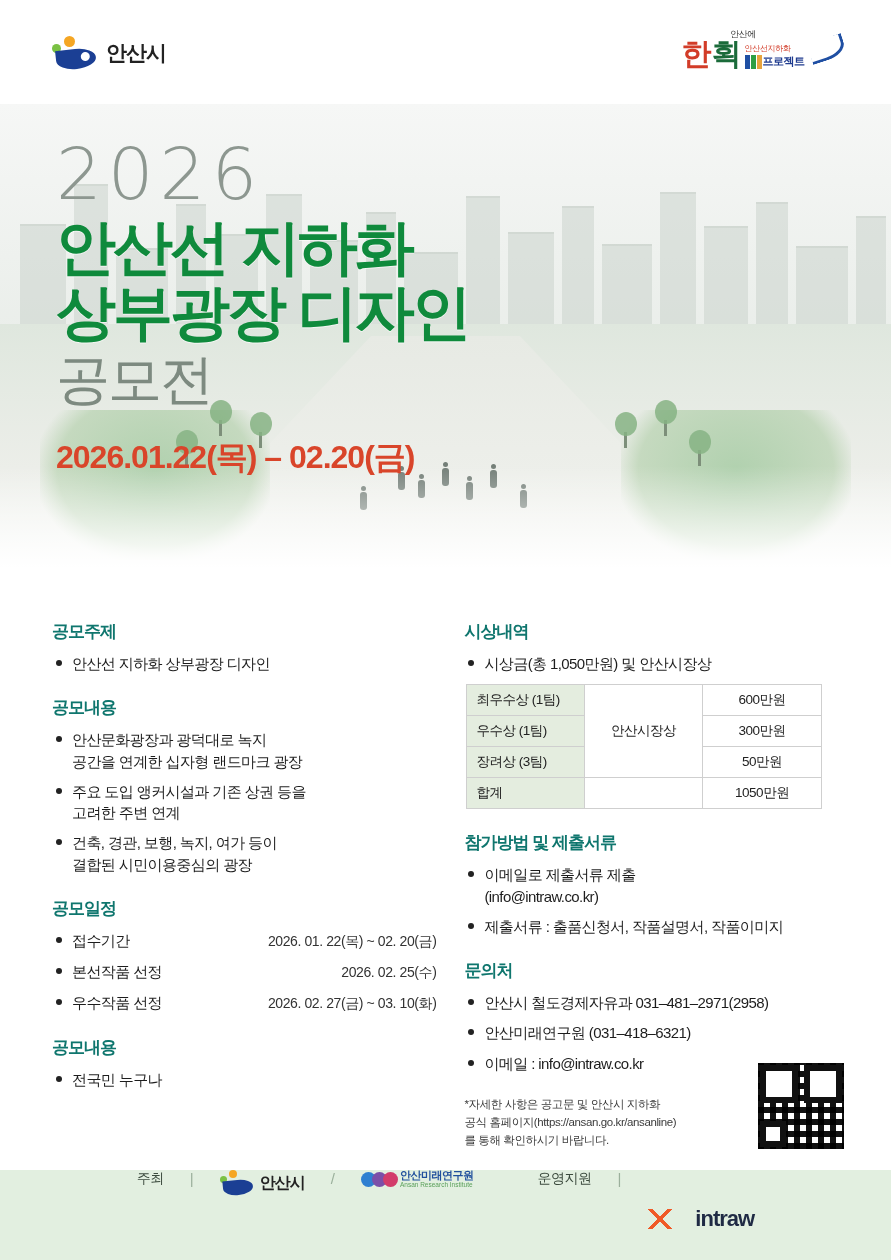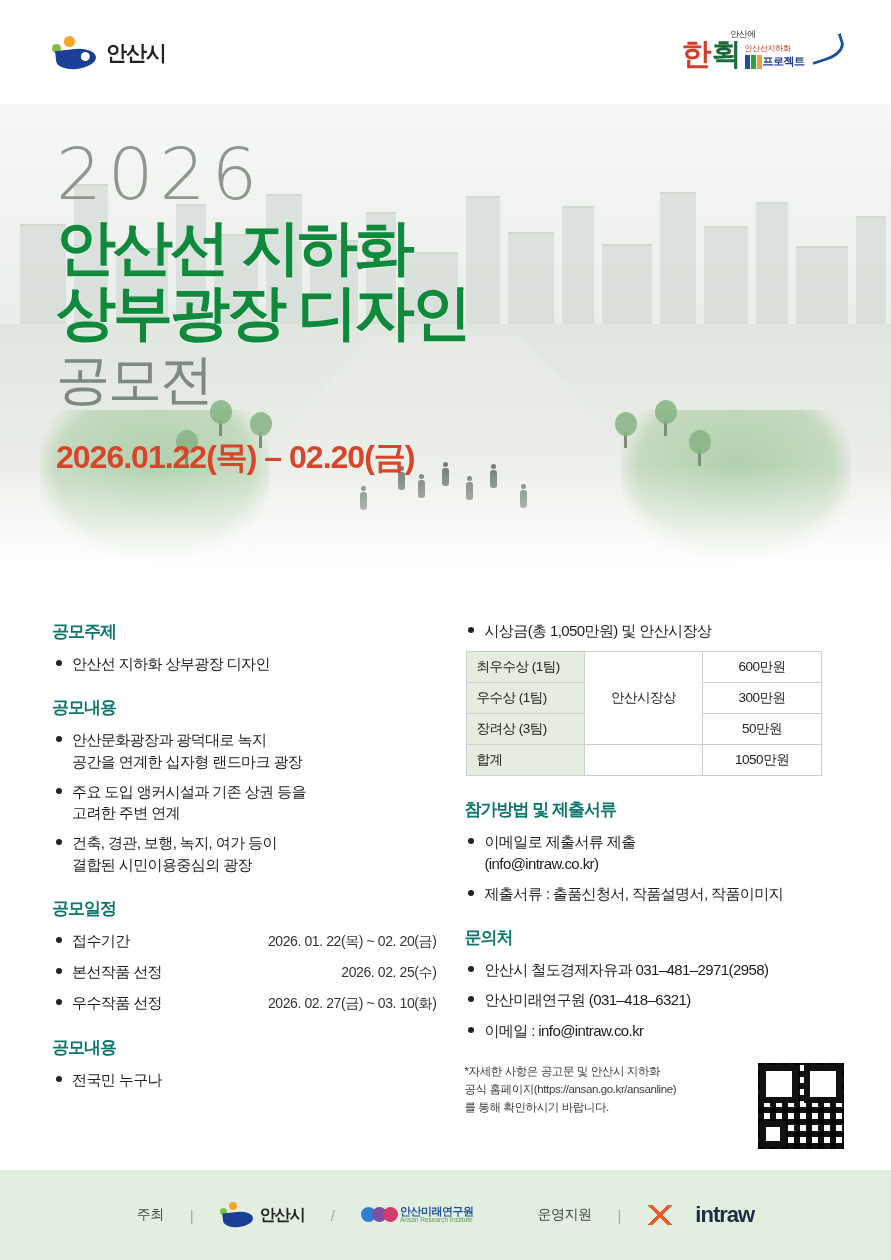--- a/index.html
+++ b/index.html
@@ -236,41 +236,41 @@
   .qr:after { right:2px; top:2px; }
   .qr i{
     position:absolute; left:2px; bottom:2px; width:26px;height:26px;background:#fff;
     border:6px solid #111;
   }
 
   
   .footer {
     position:absolute; left:0; right:0; bottom:0; height:90px;
     background:#e2efe0;
-    display:flex; align-items:center; justify-content:center; gap:26px;
+    display:flex; align-items:flex-start; justify-content:center; gap:26px;
   }
   .f-label { font-size:14px; color:#3b4a3d; letter-spacing:-0.5px; }
   .f-sep { color:#9bb09c; font-size:15px; }
 
   .f-ansan { display:flex; align-items:center; gap:6px; }
   .f-ansan .lm { width:34px; height:26px; position:relative; }
   .f-ansan .lm .d1{position:absolute;left:9px;top:0;width:8px;height:8px;background:#f5a623;border-radius:50%;}
   .f-ansan .lm .d2{position:absolute;left:0;top:6px;width:7px;height:7px;background:#7ac143;border-radius:50%;}
   .f-ansan .lm .sw{position:absolute;left:3px;top:10px;width:30px;height:15px;background:#1b3f94;border-radius:0 50% 50% 50%;transform:rotate(-6deg);}
   .f-ansan .lt{ font-size:16px;font-weight:700;color:#222;letter-spacing:-1px;}
 
   .f-ami { display:flex; align-items:center; gap:6px; }
   .f-ami .circles { display:flex; }
   .f-ami .c { width:15px;height:15px;border-radius:50%; margin-right:-4px; }
   .f-ami .c1{background:#2f7fd1;} .f-ami .c2{background:#7b4fa8;} .f-ami .c3{background:#d23c6a;}
   .f-ami .txt { line-height:1.05; }
   .f-ami .t1{ font-size:11px; font-weight:700; color:#1f4f9c; letter-spacing:-0.5px;}
   .f-ami .t2{ font-size:6.5px; color:#5aa05a; letter-spacing:0px;}
 
-  .f-intraw { display:flex; align-items:center; gap:22px; }
+  .f-intraw { display:flex; align-items:center; gap:22px;margin-top:36px; }
   .f-intraw .mk {
     width:26px;height:20px;
     background:
       linear-gradient(45deg, transparent 45%, #f05a28 45% 55%, transparent 55%),
       linear-gradient(-45deg, transparent 45%, #f05a28 45% 55%, transparent 55%);
   }
   .f-intraw .nm { font-size:22px; font-weight:800; color:#1f2a44; letter-spacing:-1px;}
 </style>
 </head>
 <body>
@@ -402,20 +402,21 @@
       <h3 class="sec">공모내용</h3>
       <ul class="bul">
         <li>전국민 누구나</li>
       </ul>
     </div>
   </div>
 
   <div class="col right">
 
     <div class="sec-block">
+      <h3 class="sec">시상내역</h3>
       <ul class="bul">
         <li>시상금(총 1,050만원) 및 안산시장상</li>
       </ul>
 
       <table class="award-table">
         <tbody>
             <tr>
           <td class="name">최우수상 (1팀)</td>
           <td class="mid" rowspan="3">안산시장상</td>
           <td class="amt">600만원</td>

